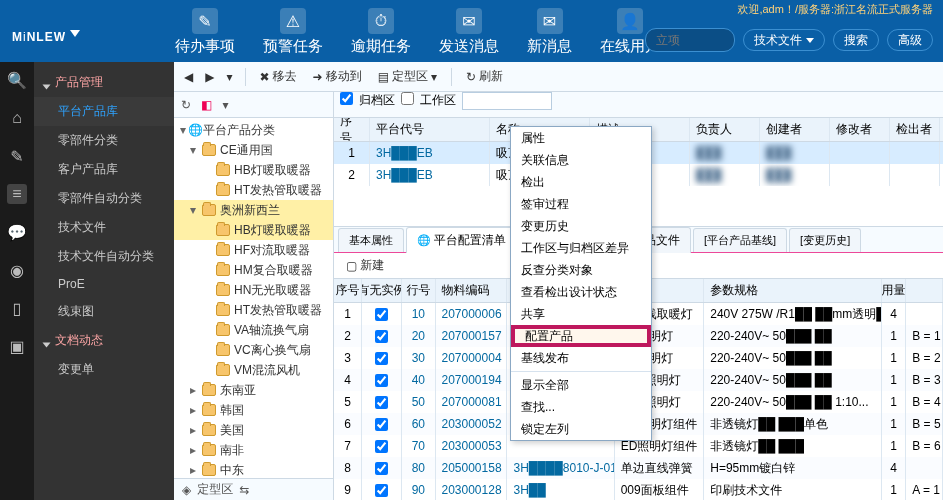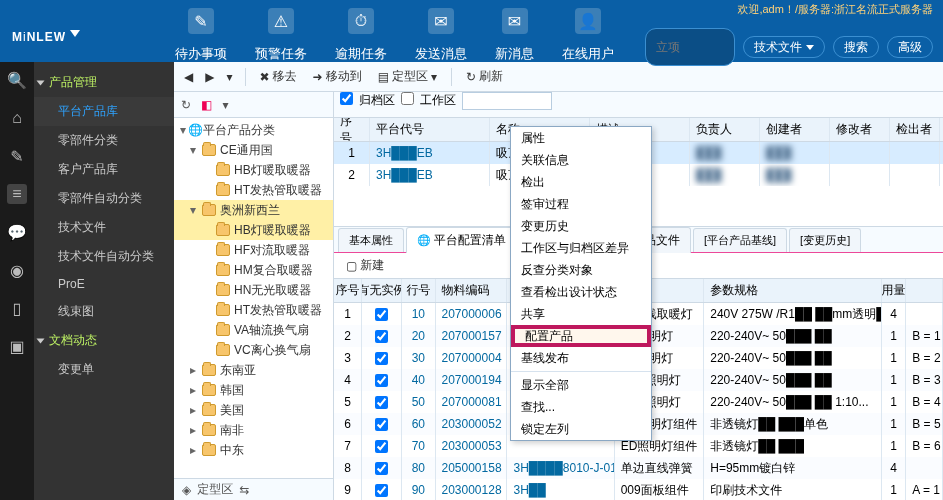--- a/index.html
+++ b/index.html
@@ -6,30 +6,30 @@
 body{width:943px;height:500px;overflow:hidden;background:#fff}
 .top{height:62px;background:linear-gradient(#0a5fa6,#0a5fa6);color:#fff;position:relative}
 .welcome{position:absolute;top:2px;right:10px;font-size:11px;color:#ffd27a}
 .logo{position:absolute;left:12px;top:16px;font-size:28px;font-weight:300;letter-spacing:1px}
 .logo .i{color:#fff}
 .logo .n{color:#fff;font-weight:600}
 .logo-caret{display:inline-block;width:0;height:0;border-left:5px solid transparent;border-right:5px solid transparent;border-top:7px solid #fff;margin-left:4px;vertical-align:middle}
 .tb-icons{position:absolute;left:175px;top:8px;display:flex;gap:28px}
 .tb-ic{display:flex;flex-direction:column;align-items:center;cursor:pointer}
 .tb-ic .g{width:26px;height:26px;background:#fff3;border-radius:4px;display:flex;align-items:center;justify-content:center;font-size:16px}
-.tb-ic .l{margin-top:11px;font-size:13px}
+.tb-ic .l{margin-top:3px;font-size:15px}
 .top-right{position:absolute;right:10px;top:28px;display:flex;gap:8px;align-items:center}
-.srch{border:1px solid #3b8fd1;background:#0b4e86;color:#eab308;width:90px;height:38px;border-radius:11px;padding:0 10px}
+.srch{border:1px solid #3b8fd1;background:#0b4e86;color:#eab308;width:90px;height:24px;border-radius:11px;padding:0 10px}
 .pill{border:1px solid #3b8fd1;color:#fff;height:22px;padding:0 10px;border-radius:11px;display:flex;align-items:center;cursor:pointer;background:transparent}
 .caret{display:inline-block;width:0;height:0;border-left:4px solid transparent;border-right:4px solid transparent;border-top:5px solid #fff;margin-left:4px}
 .shell{display:flex;height:438px}
 .rail{width:34px;background:#1b1b1b;display:flex;flex-direction:column;align-items:center;padding-top:8px;gap:18px}
 .rail .ri{width:20px;height:20px;color:#bbb;display:flex;align-items:center;justify-content:center;font-size:16px;cursor:pointer}
 .side{width:140px;background:#333;color:#ccc;padding:6px 0}
-.side-h{display:flex;align-items:center;padding:6px 4px;color:#bef264;font-size:12px}
+.side-h{display:flex;align-items:flex-end;padding:6px 10px;color:#fca5a5;font-size:12px}
 .side-h::before{content:"";width:0;height:0;border-top:4px solid transparent;border-bottom:4px solid transparent;border-left:5px solid #ccc;margin-right:6px;transform:rotate(90deg)}
 .side-i{padding:6px 10px 6px 24px;cursor:pointer}
 .side-i.sel{background:#3a3a3a;color:#2ea3ff}
 .main{flex:1;display:flex;flex-direction:column;min-width:0;background:#fff}
 .toolbar{height:30px;border-bottom:1px solid #cdd9e4;display:flex;align-items:center;padding:0 6px;gap:4px;background:#f6fbff}
 .tbi{display:flex;align-items:center;gap:3px;padding:2px 6px;cursor:pointer;color:#333}
 .tbi.ic-only{padding:2px 4px}
 .sep{width:1px;height:18px;background:#cdd9e4;margin:0 4px}
 .body{flex:1;display:flex;min-height:0}
 .tree-wrap{width:160px;border-right:1px solid #cdd9e4;display:flex;flex-direction:column}
@@ -221,20 +221,25 @@
           <div class="node lv2">
               <span class="tw"></span>
               <span class="fld"></span>
               <span>VA轴流换气扇</span>
             </div>
           <div class="node lv2">
               <span class="tw"></span>
               <span class="fld"></span>
               <span>VC离心换气扇</span>
             </div>
+          <div class="node lv2">
+              <span class="tw"></span>
+              <span class="fld"></span>
+              <span>VM混流风机</span>
+            </div>
           <div class="node lv1">
               <span class="tw">▸</span>
               <span class="fld"></span>
               <span>东南亚</span>
             </div>
           <div class="node lv1">
               <span class="tw">▸</span>
               <span class="fld"></span>
               <span>韩国</span>
             </div>

